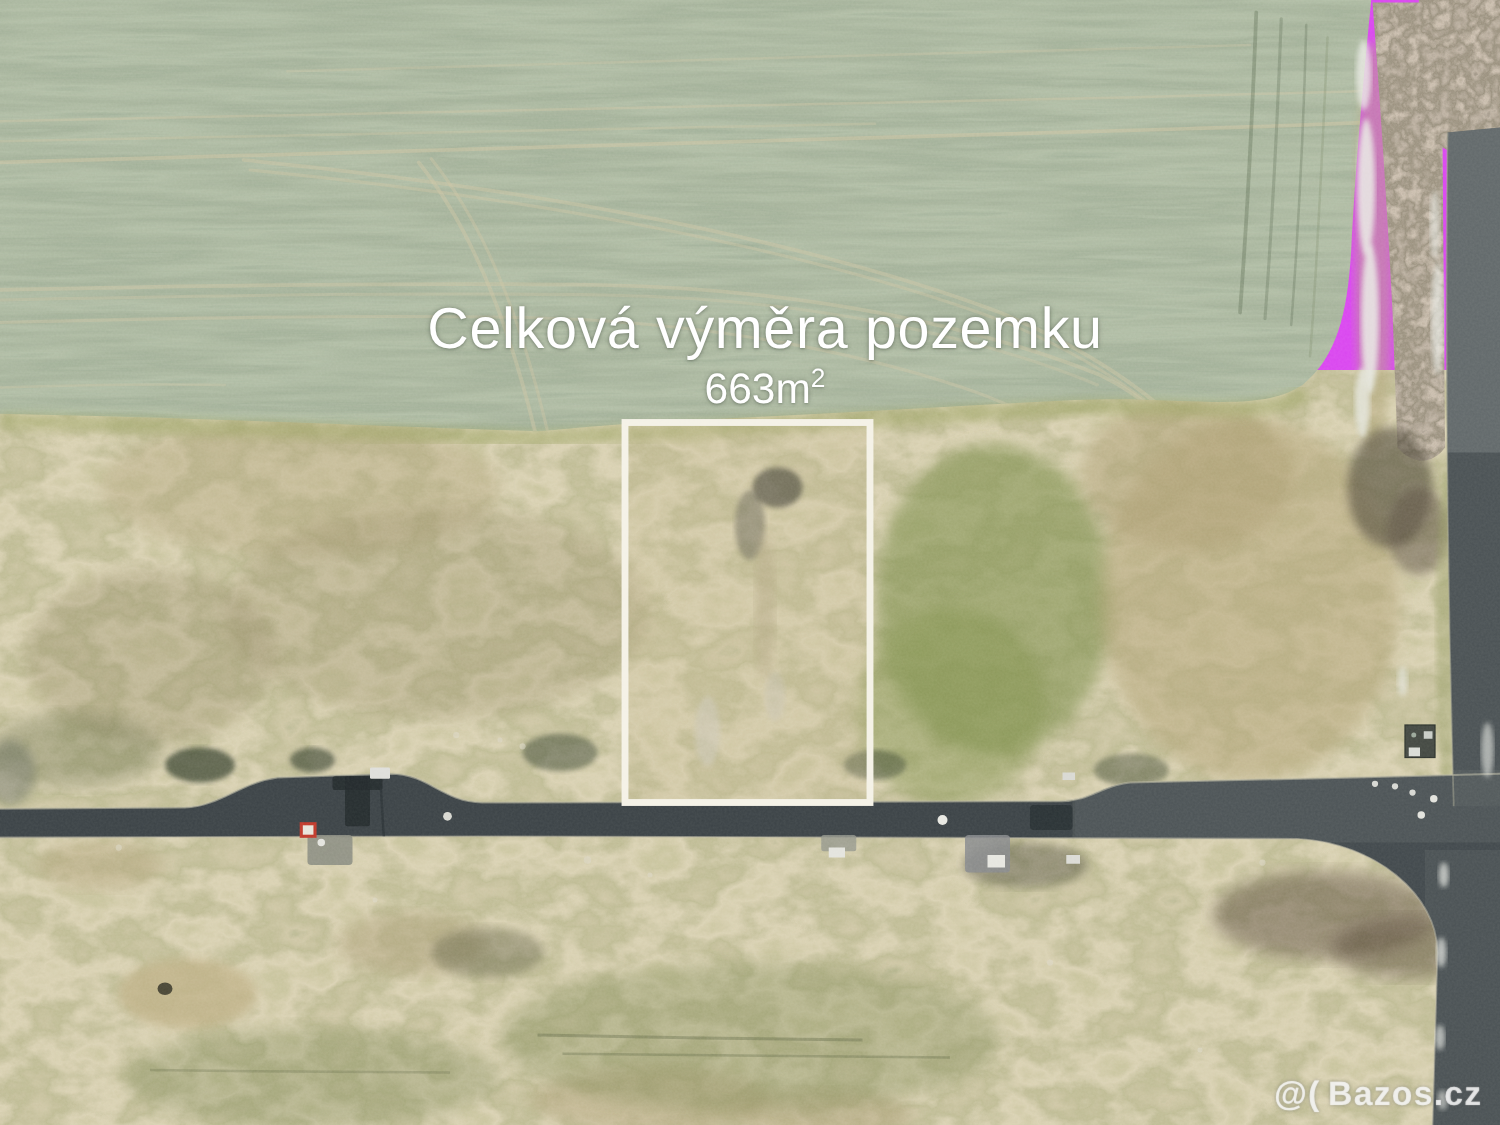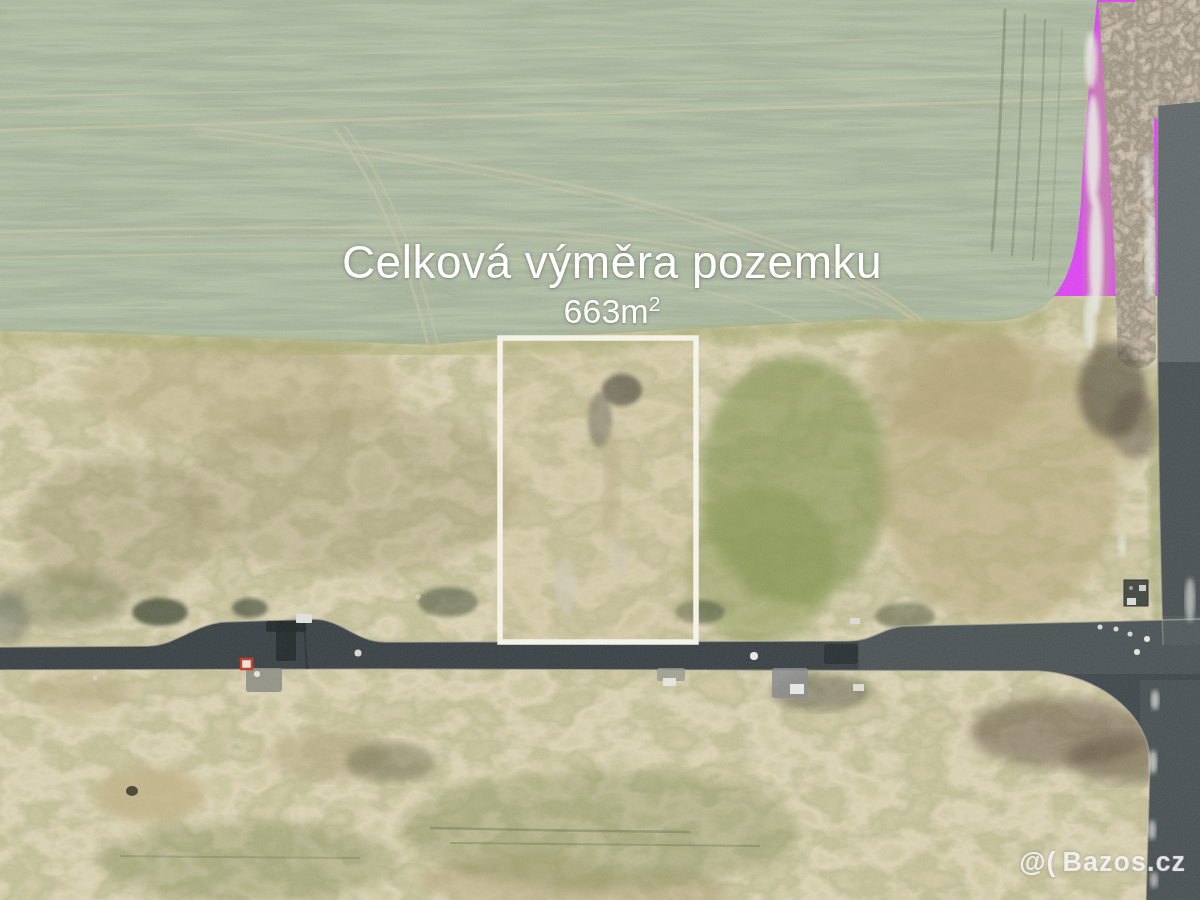--- a/index.html
+++ b/index.html
@@ -11,21 +11,21 @@
   .caption{
     position:absolute;left:0;top:239px;width:1200px;text-align:center;
     transform:translateX(12px);color:#ffffff;pointer-events:none;
     text-shadow:0 0 4px rgba(40,50,40,0.35), 0 1px 2px rgba(40,50,40,0.25);
     line-height:1.0;
   }
   .caption-line1{font-size:46px;font-weight:400;letter-spacing:0.5px;}
   .caption-line2{font-size:34px;margin-top:9px;}
   .caption-line2 sup{font-size:0.62em;vertical-align:super;line-height:0;}
   .watermark{
-    position:absolute;right:14px;bottom:22px;
+    position:absolute;right:14px;bottom:9px;
     font-size:27px;font-weight:bold;letter-spacing:1px;
     color:rgba(255,255,255,0.42);
     text-shadow:0 0 1px rgba(255,255,255,0.75), 0 0 3px rgba(70,70,70,0.45);
     pointer-events:none;white-space:nowrap;
   }
   .watermark .wm-symbol{margin-right:6px;}
 </style>
 </head>
 <body>
 

